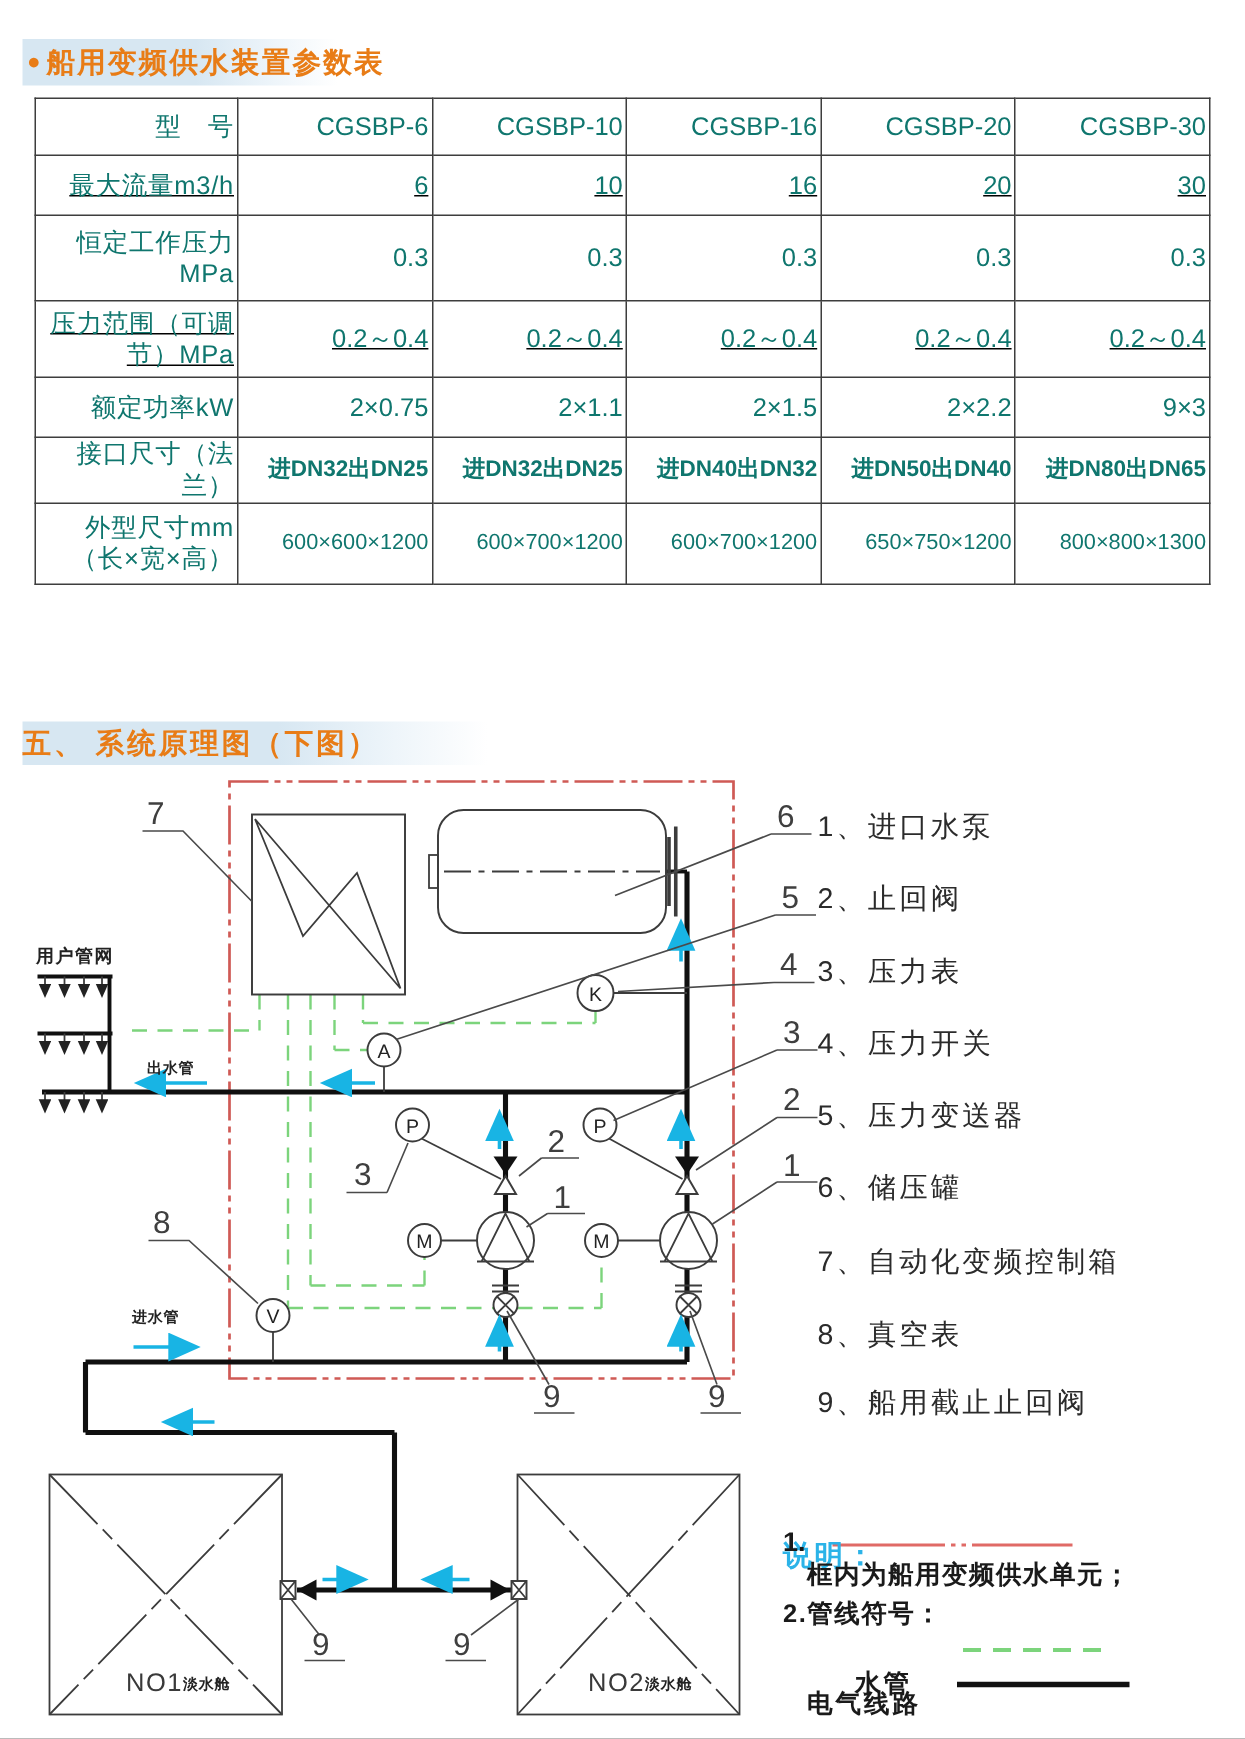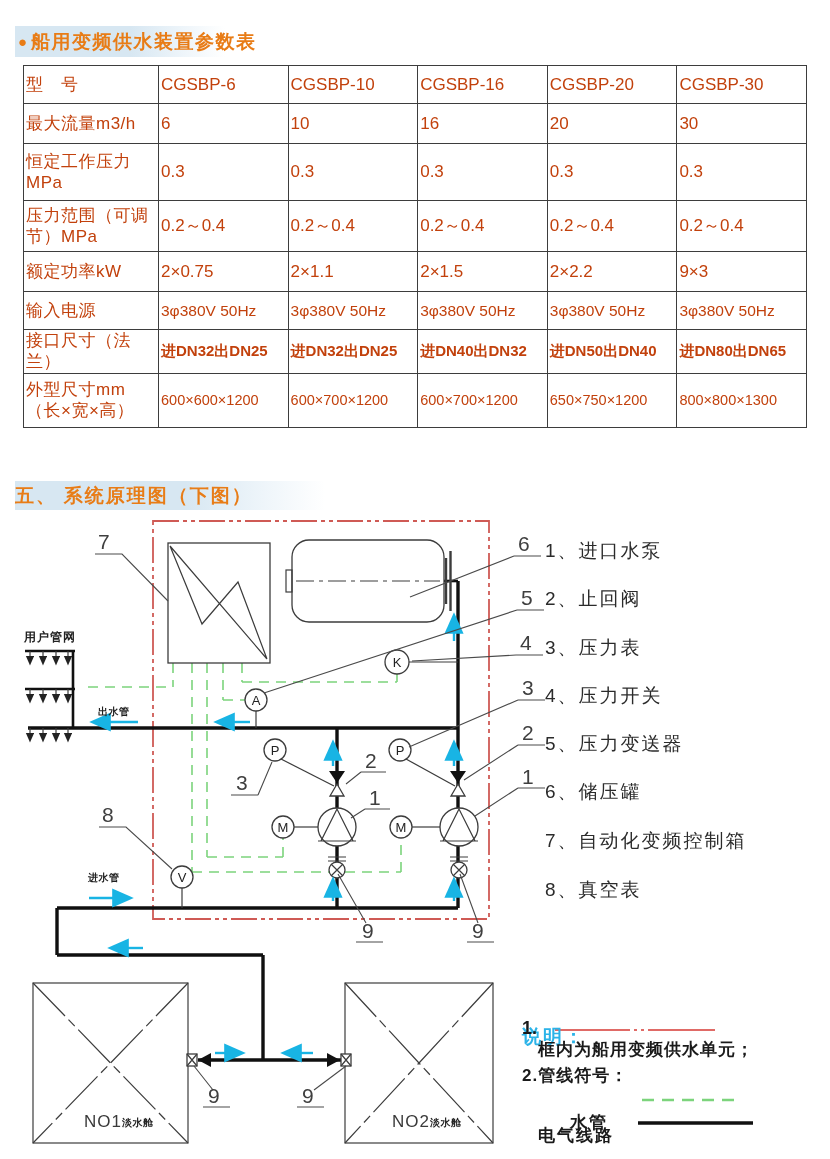--- a/index.html
+++ b/index.html
@@ -8,25 +8,25 @@
   
   .strip{position:absolute;display:flex;align-items:center;
          background:linear-gradient(to right,#d7e7f2 55%,#eef5fa 80%,#ffffff 100%);}
   .strip .bullet{color:#e87c16;font-size:15px;margin:0 4px 0 3px;line-height:1;}
   .strip .stitle{color:#e87c16;font-size:19px;font-weight:bold;letter-spacing:1.5px;white-space:nowrap;}
   #strip1{left:15px;top:26px;width:210px;height:31px;}
   #strip2{left:15px;top:481px;width:310px;height:29px;font-family:Liberation Serif, serif;}
   #strip2 .stitle{letter-spacing:2px;}
   
   table.params{position:absolute;left:23px;top:65px;width:784px;border-collapse:collapse;table-layout:fixed;}
-  table.params td{border:1.2px solid #3d3d3d;text-align:left;vertical-align:middle;
-                  color:#c2410c;font-size:17px;padding:0 2px;white-space:pre-line;line-height:1.25;}
+  table.params td{border:1.2px solid #3d3d3d;text-align:right;vertical-align:middle;
+                  color:#0f766e;font-size:17px;padding:0 2px;white-space:pre-line;line-height:1.25;}
   table.params col.c0{width:135px;}
   table.params td.lab{font-weight:500;letter-spacing:0.5px;}
-  tr.r0{height:38px;} tr.r1{height:40px;} tr.r2{height:57px;} tr.r3{height:51px;}
+  tr.r0{height:38px;} tr.r1{height:40px;text-decoration:underline;} tr.r2{height:57px;} tr.r3{height:51px;text-decoration:underline;}
   tr.r4{height:40px;} tr.r5{height:38px;} tr.r6{height:40px;} tr.r7{height:54px;} tr.r8{height:46px;}
   tr.r6 td{font-size:15px;font-weight:bold;}
   tr.r7 td{font-size:14.5px;}
   tr.r5 td{font-size:15.5px;}
   tr.r6 td.lab,tr.r7 td.lab,tr.r5 td.lab{font-size:17px;}
   
   svg.diagram{position:absolute;left:0;top:0;}
   svg.diagram text{font-family:"Liberation Sans","DejaVu Sans",sans-serif;}
   .thin{stroke:#3c3c3c;stroke-width:1.2;fill:none;}
   .pipe{stroke:#101010;stroke-width:3.4;fill:none;}
@@ -107,28 +107,20 @@
       <td>0.2～0.4</td>
     </tr>
     <tr class="r4">
       <td class="lab">额定功率kW</td>
       <td>2×0.75</td>
       <td>2×1.1</td>
       <td>2×1.5</td>
       <td>2×2.2</td>
       <td>9×3</td>
     </tr>
-    <tr class="r5">
-      <td class="lab">输入电源</td>
-      <td>3φ380V 50Hz</td>
-      <td>3φ380V 50Hz</td>
-      <td>3φ380V 50Hz</td>
-      <td>3φ380V 50Hz</td>
-      <td>3φ380V 50Hz</td>
-    </tr>
     <tr class="r6">
       <td class="lab">接口尺寸（法兰）</td>
       <td>进DN32出DN25</td>
       <td>进DN32出DN25</td>
       <td>进DN40出DN32</td>
       <td>进DN50出DN40</td>
       <td>进DN80出DN65</td>
     </tr>
     <tr class="r7">
       <td class="lab">外型尺寸mm
@@ -357,20 +349,21 @@
   </svg>
 
   <div class="legend-item" style="top:538px">1、进口水泵</div>
   <div class="legend-item" style="top:586px">2、止回阀</div>
   <div class="legend-item" style="top:635px">3、压力表</div>
   <div class="legend-item" style="top:683px">4、压力开关</div>
   <div class="legend-item" style="top:731px">5、压力变送器</div>
   <div class="legend-item" style="top:779px">6、储压罐</div>
   <div class="legend-item" style="top:828px">7、自动化变频控制箱</div>
   <div class="legend-item" style="top:877px">8、真空表</div>
+  <div class="legend-item" style="top:922px">9、船用截止止回阀</div>
 
   <div class="note" id="note-title">说明：</div>
   <div class="note" id="note-1">1.</div>
   <div class="note" id="note-1text">框内为船用变频供水单元；</div>
   <div class="note" id="note-2">2.管线符号：</div>
   <div class="note" id="note-electric">电气线路</div>
   <div class="note" id="note-water">水管</div>
 
 </div>
 

